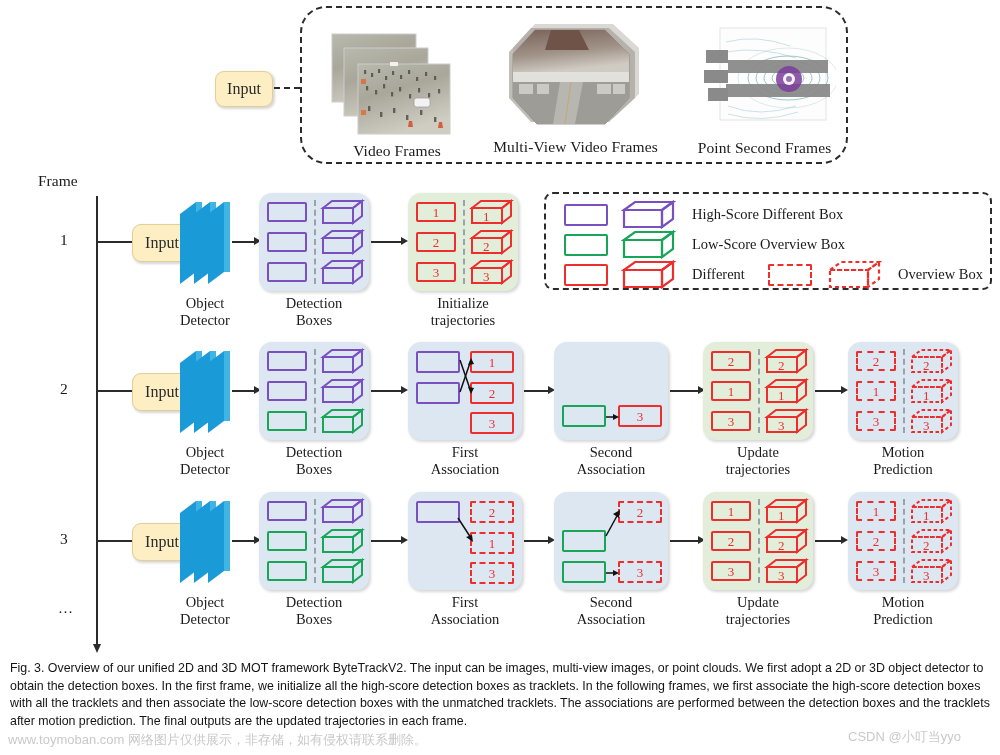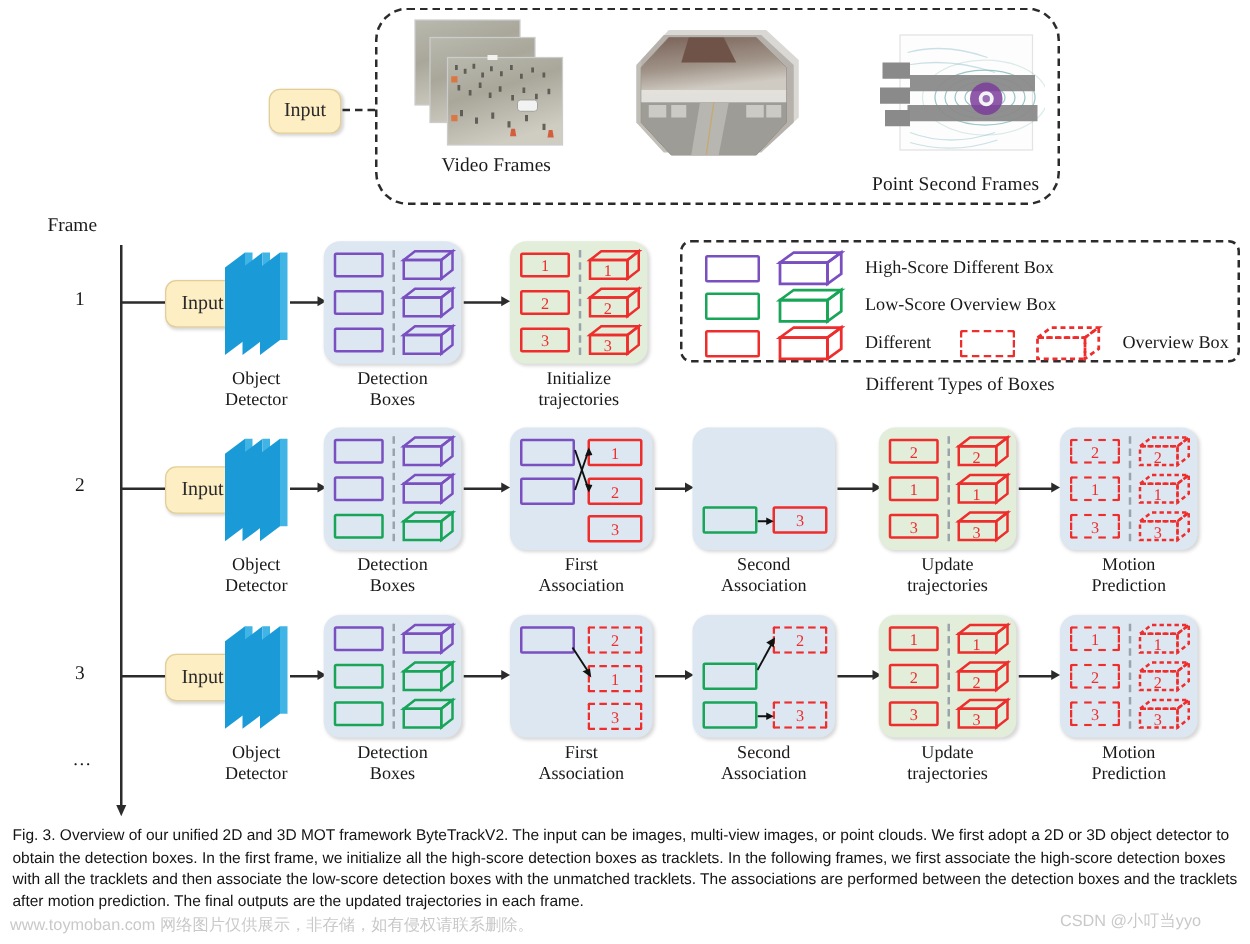--- a/index.html
+++ b/index.html
@@ -104,21 +104,21 @@
 
 <div class="fig">
 
   <div class="abs" id="source-panel"></div>
 
   <div class="pill abs" style="left:215px;top:71px;width:56px;height:34px;">
     <span>Input</span>
   </div>
   <div class="dash-line abs" style="left:274px;top:87px;width:26px;"></div>
 
-  <div class="src-item" style="left:330px;top:14px;width:134px;height:128px;">
+  <div class="src-item" style="left:330px;top:32px;width:134px;height:128px;">
     <div class="stack" style="position:absolute;left:0;top:0;width:134px;height:106px;">
       <svg width="134" height="106" viewBox="0 0 134 106">
         <defs>
           <linearGradient id="gStreet" x1="0" y1="0" x2="0.4" y2="1">
             <stop offset="0%" stop-color="#b9b9ae"></stop>
               <stop offset="45%" stop-color="#a9a79a"></stop>
             <stop offset="100%" stop-color="#cfcdc2"></stop>
           </linearGradient>
         </defs>
         <g>
@@ -192,20 +192,21 @@
         <polygon points="55,62 78,62 70,104 48,104" fill="#b8b6b0"></polygon>
         <g fill="#d8d6d0" opacity="0.8">
           <rect x="14" y="64" width="14" height="10"></rect>
             <rect x="32" y="64" width="12" height="10"></rect>
           <rect x="92" y="64" width="14" height="10"></rect>
             <rect x="108" y="64" width="12" height="10"></rect>
         </g>
         <line x1="66" y1="62" x2="60" y2="104" stroke="#c6a86a" stroke-width="1.2" opacity="0.8"></line>
       </svg>
     </div>
+    <div class="src-caption" style="position:absolute;left:-22px;top:118px;width:205px;">Multi-View Video Frames</div>
   </div>
 
   <div class="src-item" style="left:690px;top:26px;width:150px;height:130px;">
     <div style="position:absolute;left:6px;top:0;width:140px;height:110px;">
       <svg width="140" height="110" viewBox="0 0 140 110">
         <rect x="24" y="2" width="106" height="92" fill="#fdfdfd" stroke="#e3e3e3"></rect>
 
         <g stroke="#4f9a9a" fill="none" opacity="0.55">
           <ellipse cx="92" cy="52" rx="40" ry="22"></ellipse>
           <ellipse cx="92" cy="52" rx="32" ry="17"></ellipse>
@@ -282,21 +283,20 @@
     <div class="box2d red dashed" style="left:222px;top:70px;width:44px;height:22px;"></div>
     <div class="box3d" style="left:282px;top:66px;">
       <svg width="58" height="30" viewBox="0 0 58 30">
         <polygon points="2,10 40,10 40,27 2,27" fill="none" stroke="#ee2d2d" stroke-width="2.2" stroke-dasharray="4 3"></polygon>
         <polygon points="2,10 13,2 51,2 40,10" fill="none" stroke="#ee2d2d" stroke-width="2.2" stroke-dasharray="4 3"></polygon>
         <polygon points="40,10 51,2 51,19 40,27" fill="none" stroke="#ee2d2d" stroke-width="2.2" stroke-dasharray="4 3"></polygon>
       </svg>
     </div>
     <div class="legend-text" style="left:352px;top:72px;">Overview Box</div>
   </div>
-  <div id="legend-title">Different Types of Boxes</div>
 
   <div class="arrow-line" style="left:96px;top:241px;width:36px;"></div>
   <div class="pill abs" style="left:86px;top:225px;width:0;height:0;opacity:0;"></div>
   <div class="pill abs" style="left:132px;top:224px;width:58px;height:36px;">
     <span>Input</span>
   </div>
 
   <div class="arrow-line" style="left:190px;top:241px;width:28px;"></div>
   <div class="arrow-head" style="left:216px;top:237px;"></div>
 

